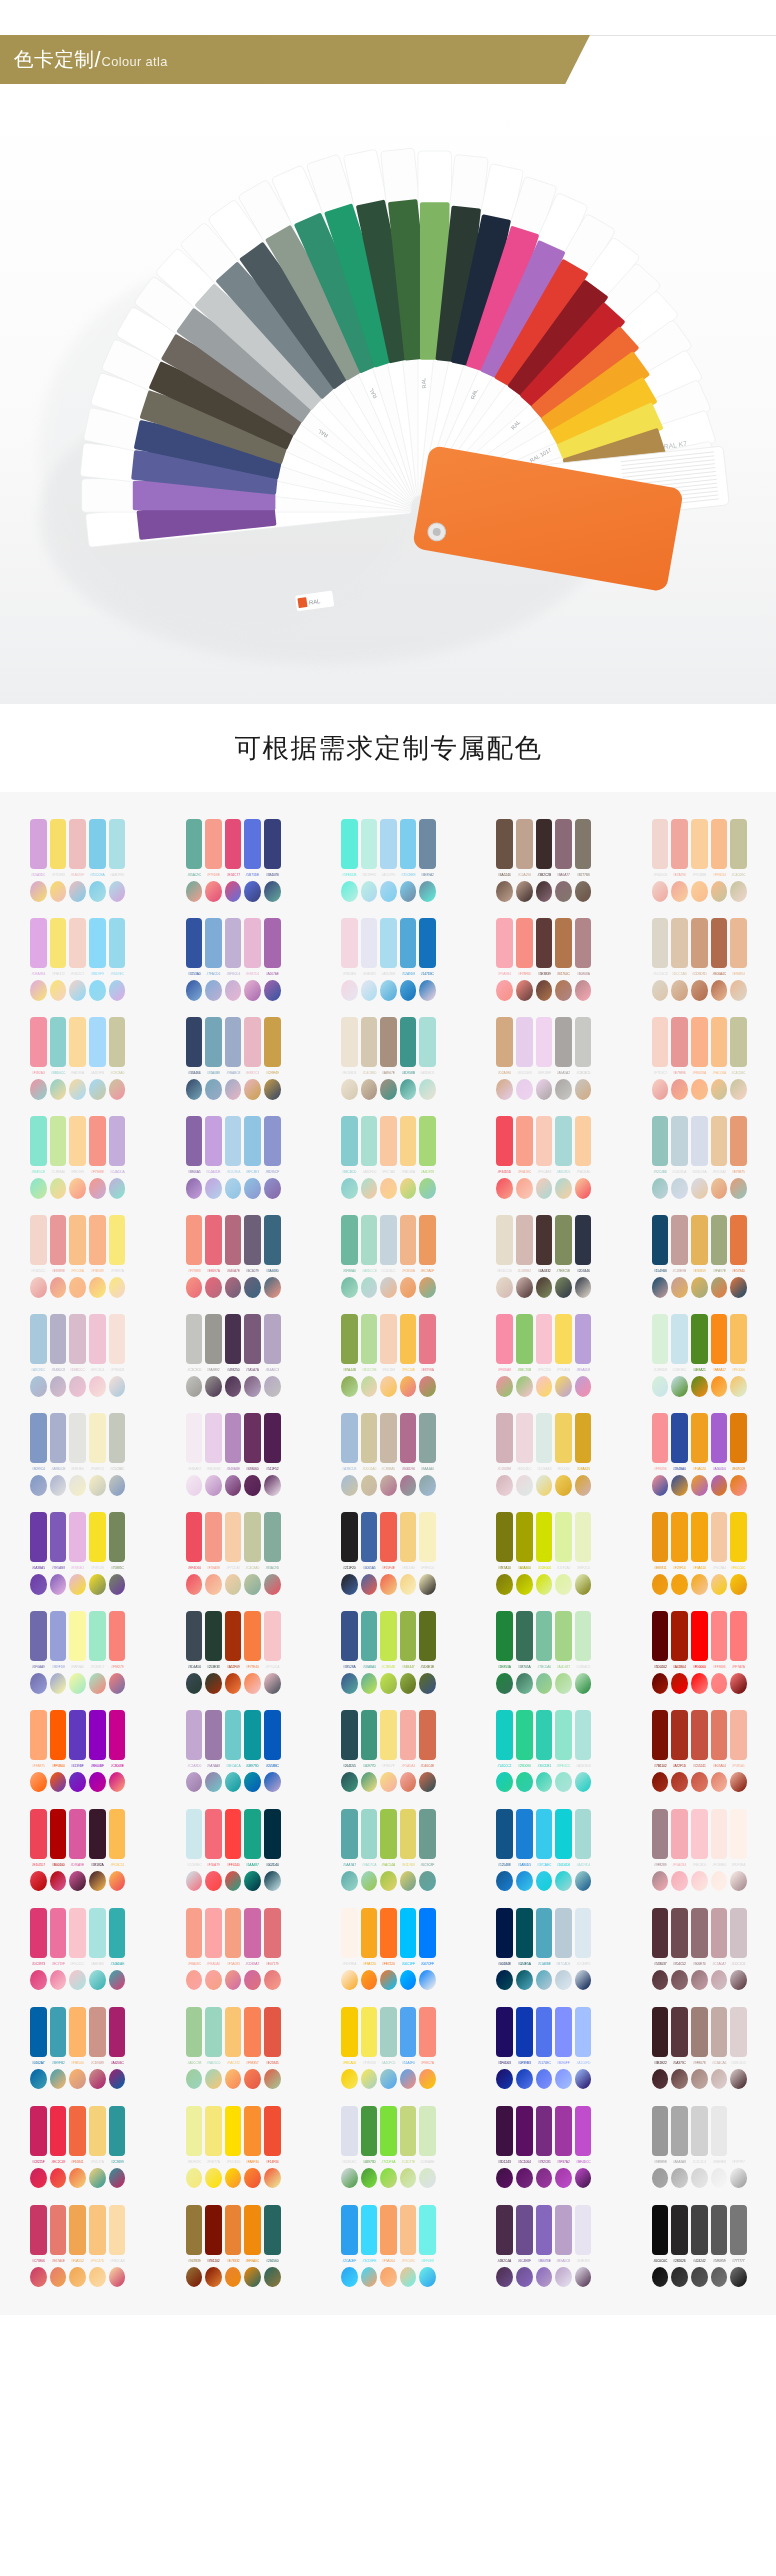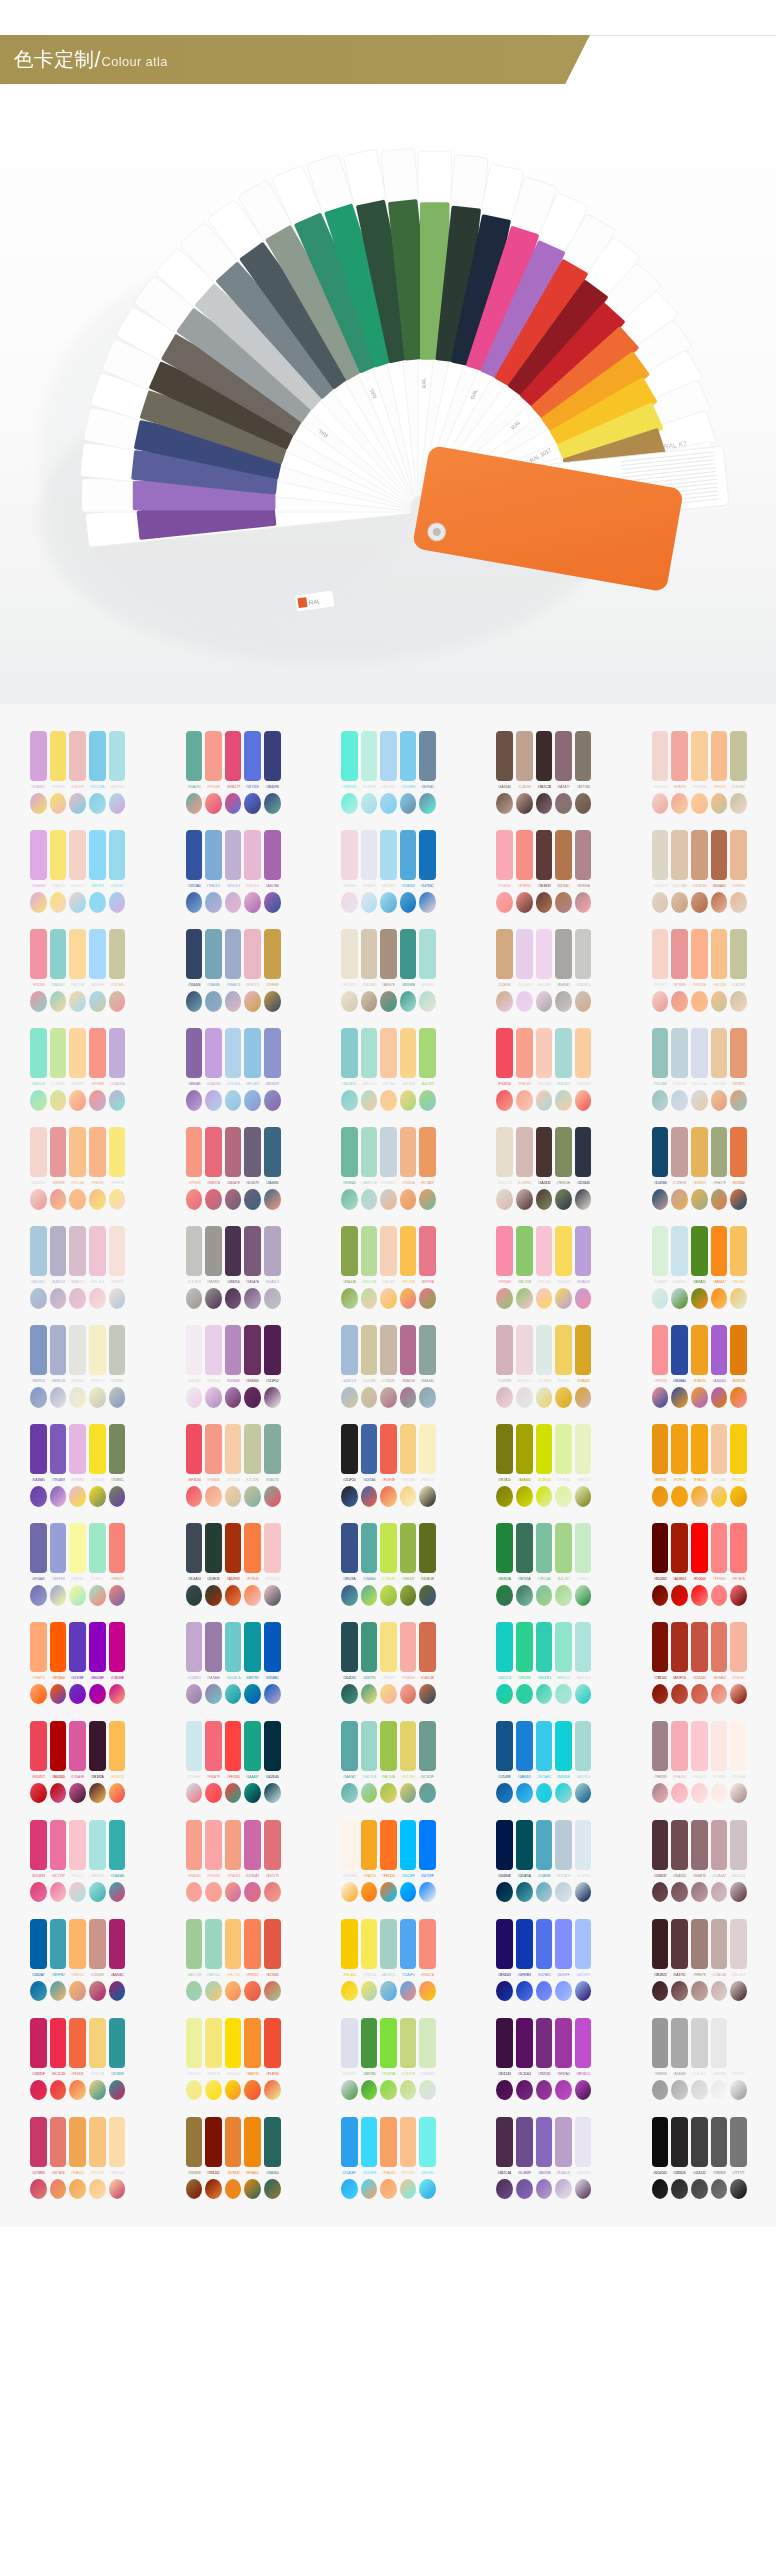--- a/index.html
+++ b/index.html
@@ -431,20 +431,23 @@
       </g>
 
       <g transform="translate(300,510) rotate(-8)">
         <rect x="0" y="0" width="38" height="16" rx="2" fill="#ffffff"></rect>
         <rect x="2" y="3" width="9" height="10" rx="1" fill="#e85a2a"></rect>
         <text x="13" y="11" fill="#8d9295" font-family="Liberation Sans, sans-serif" font-size="6">RAL</text>
       </g>
     </svg>
   </div>
 
+  <div class="caption-band">
+    <div class="caption-text">可根据需求定制专属配色</div>
+  </div>
 
   <div class="grid-section">
     <div class="grid" id="palette-grid">
         <div class="palette">
           <div class="bars">
             <div class="bar" style="background: rgb(213, 163, 220);"></div>
             <div class="bar" style="background: rgb(247, 222, 105);"></div>
             <div class="bar" style="background: rgb(238, 189, 190);"></div>
             <div class="bar" style="background: rgb(125, 204, 234);"></div>
             <div class="bar" style="background: rgb(170, 223, 229);"></div>

